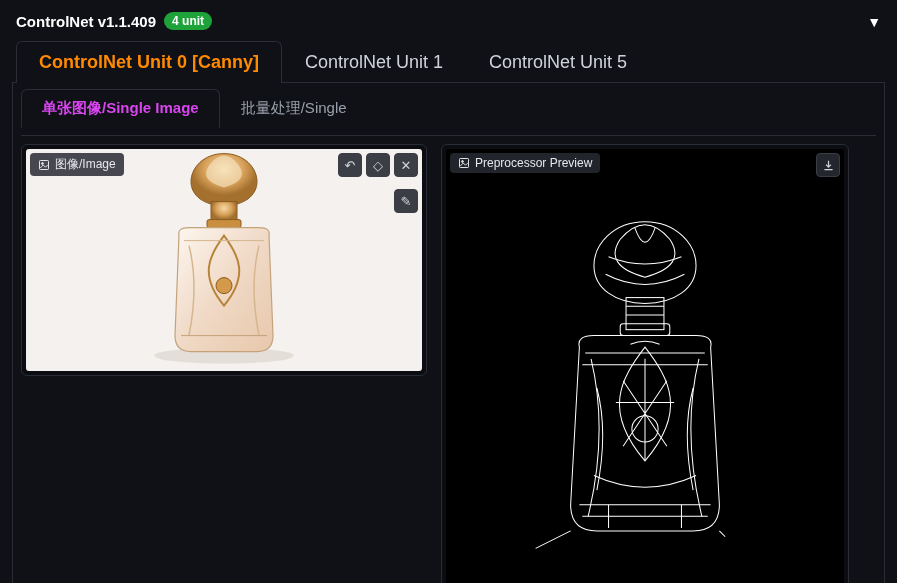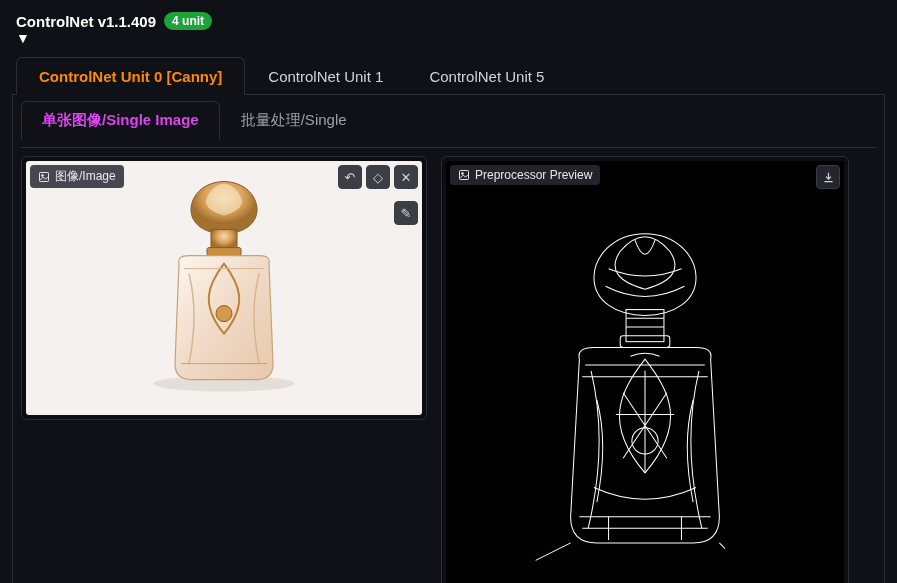--- a/index.html
+++ b/index.html
@@ -10,24 +10,23 @@
     font-size: 14px;
     width: 897px;
     height: 583px;
     overflow: hidden;
   }
   .panel {
     padding: 8px 12px;
   }
   .header {
     display: flex;
-    align-items: flex-start;
+    align-items: flex-end;
     justify-content: space-between;
     padding: 4px 4px 10px 4px;
-    flex-direction: column;
   }
   .header-left { display: flex; align-items: center; gap: 8px; }
   .title { font-weight: 600; font-size: 15px; color: #fff; }
   .badge {
     background: #1ea23a;
     color: #fff;
     font-size: 12px;
     padding: 2px 8px;
     border-radius: 10px;
     font-weight: 600;
@@ -37,21 +36,21 @@
     font-size: 14px;
   }
   .unit-tabs {
     display: flex;
     border-bottom: 1px solid #2a2d36;
     gap: 0;
     padding-left: 4px;
   }
   .unit-tab {
     padding: 10px 22px;
-    font-size: 15px;
+    font-size: 18px;
     color: #d0d3da;
     cursor: pointer;
     border: 1px solid transparent;
     border-bottom: none;
     border-radius: 6px 6px 0 0;
     position: relative;
     top: 1px;
     font-weight: 500;
   }
   .unit-tab.active {
@@ -91,21 +90,21 @@
     display: flex;
     gap: 14px;
   }
   .img-panel {
     border: 1px solid #2a2d36;
     border-radius: 6px;
     background: #0b0d12;
     position: relative;
     overflow: hidden;
   }
-  .img-left { width: 406px; height: 264px; }
+  .img-left { width: 406px; height: 232px; }
   .img-right { width: 408px; height: 488px; }
   .img-label {
     position: absolute;
     top: 8px; left: 8px;
     background: rgba(40,42,50,0.85);
     padding: 3px 8px;
     border-radius: 4px;
     font-size: 12px;
     display: flex;
     align-items: center;

